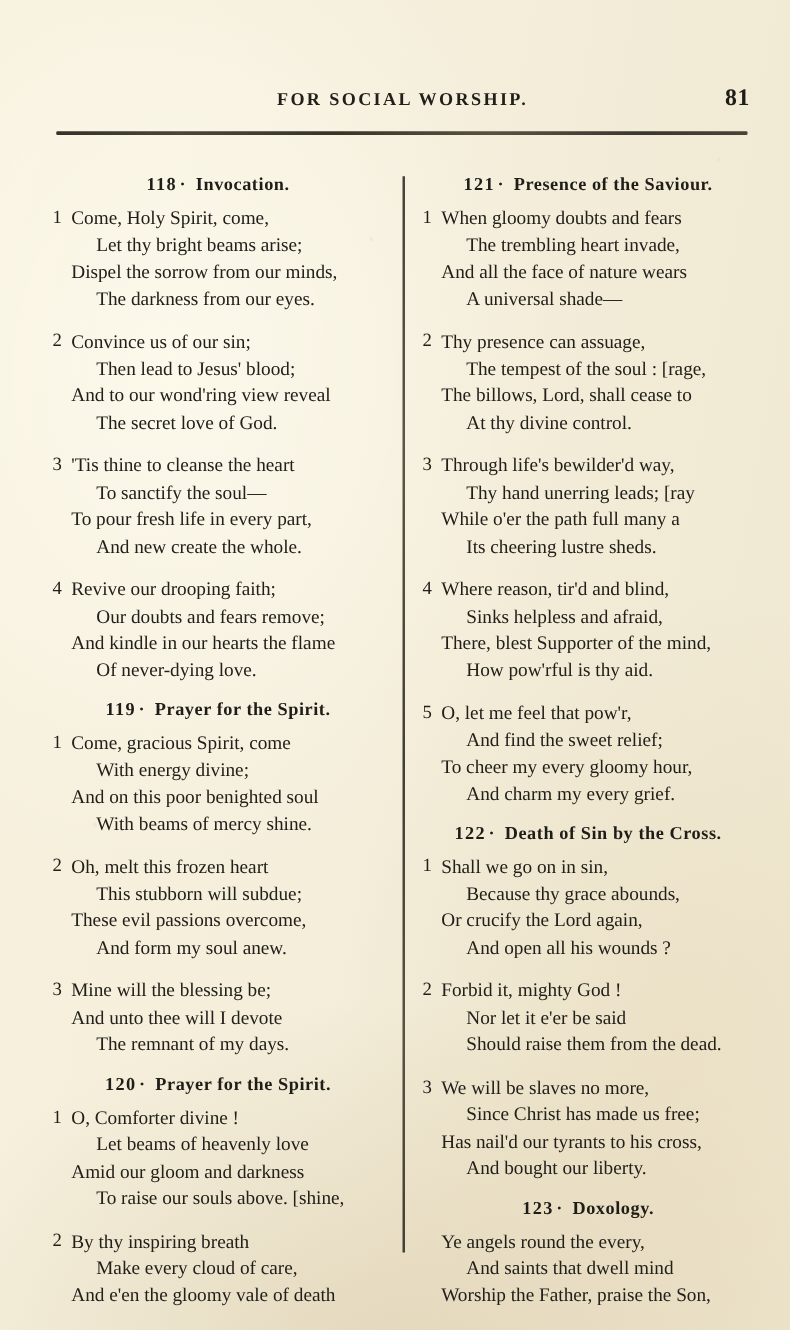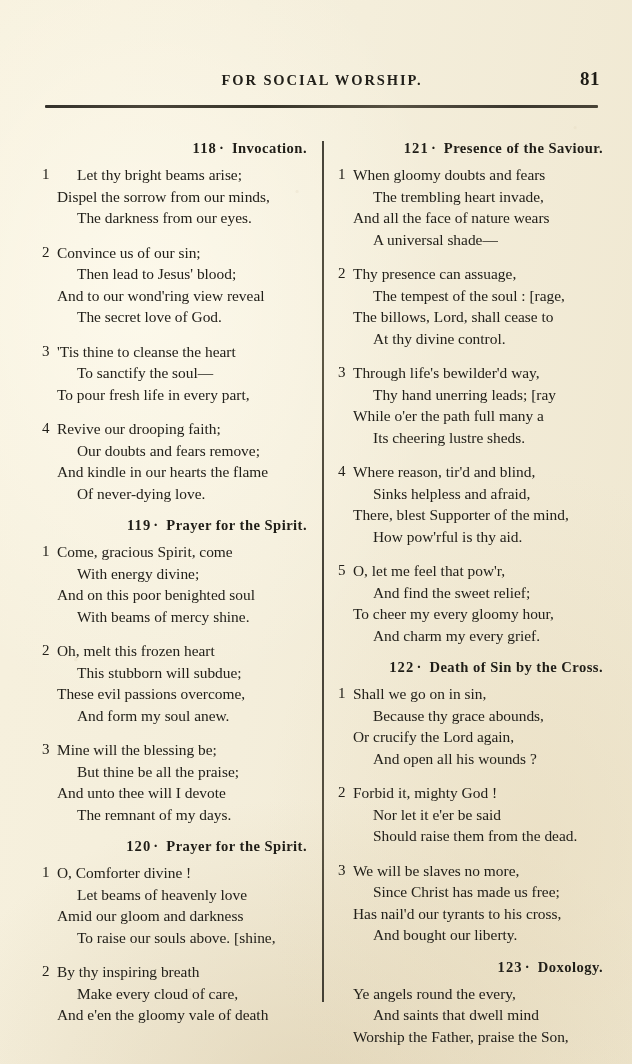--- a/index.html
+++ b/index.html
@@ -92,21 +92,21 @@
     position: absolute;
     top: 140px;
     width: 265px;
   }
   #col-left  { left: 42px; }
   #col-right { left: 338px; }
 
   .hymn { margin-bottom: 2px; }
 
   .hymn-heading {
-    text-align: right;
+    text-align: center;
     font-weight: bold;
     font-size: 14.6px;
     letter-spacing: 0.45px;
     margin: 0 0 7px 0;
     white-space: nowrap;
     color: #1f1d17;
   }
   .hymn-heading .num { letter-spacing: 1.1px; }
   .hymn-heading .num::after { content: "\00B7"; margin-left: 2px; }
   .hymn-heading .ttl { margin-left: 7px; }
@@ -148,36 +148,38 @@
   </div>
 
   <div id="headrule"></div>
   <div id="coldivider"></div>
 
   <div class="column" id="col-left">
       <div class="hymn">
         <div class="hymn-heading"><span class="num">118</span><span class="ttl">Invocation.</span></div>
         <div class="stanza">
           <span class="vnum">1</span>
+          <div class="line">Come, Holy Spirit, come,</div>
           <div class="line ind">Let thy bright beams arise;</div>
           <div class="line">Dispel the sorrow from our minds,</div>
           <div class="line ind">The darkness from our eyes.</div>
         </div>
         <div class="stanza">
           <span class="vnum">2</span>
           <div class="line">Convince us of our sin;</div>
           <div class="line ind">Then lead to Jesus' blood;</div>
           <div class="line">And to our wond'ring view reveal</div>
           <div class="line ind">The secret love of God.</div>
         </div>
         <div class="stanza">
           <span class="vnum">3</span>
           <div class="line">'Tis thine to cleanse the heart</div>
           <div class="line ind">To sanctify the soul—</div>
           <div class="line">To pour fresh life in every part,</div>
+          <div class="line ind">And new create the whole.</div>
         </div>
         <div class="stanza">
           <span class="vnum">4</span>
           <div class="line">Revive our drooping faith;</div>
           <div class="line ind">Our doubts and fears remove;</div>
           <div class="line">And kindle in our hearts the flame</div>
           <div class="line ind">Of never-dying love.</div>
         </div>
       </div>
       <div class="hymn">
@@ -192,21 +194,20 @@
         <div class="stanza">
           <span class="vnum">2</span>
           <div class="line">Oh, melt this frozen heart</div>
           <div class="line ind">This stubborn will subdue;</div>
           <div class="line">These evil passions overcome,</div>
           <div class="line ind">And form my soul anew.</div>
         </div>
         <div class="stanza">
           <span class="vnum">3</span>
           <div class="line">Mine will the blessing be;</div>
-          <div class="line ind">But thine be all the praise;</div>
           <div class="line">And unto thee will I devote</div>
           <div class="line ind">The remnant of my days.</div>
         </div>
       </div>
       <div class="hymn">
         <div class="hymn-heading"><span class="num">120</span><span class="ttl">Prayer for the Spirit.</span></div>
         <div class="stanza">
           <span class="vnum">1</span>
           <div class="line">O, Comforter divine !</div>
           <div class="line ind">Let beams of heavenly love</div>

